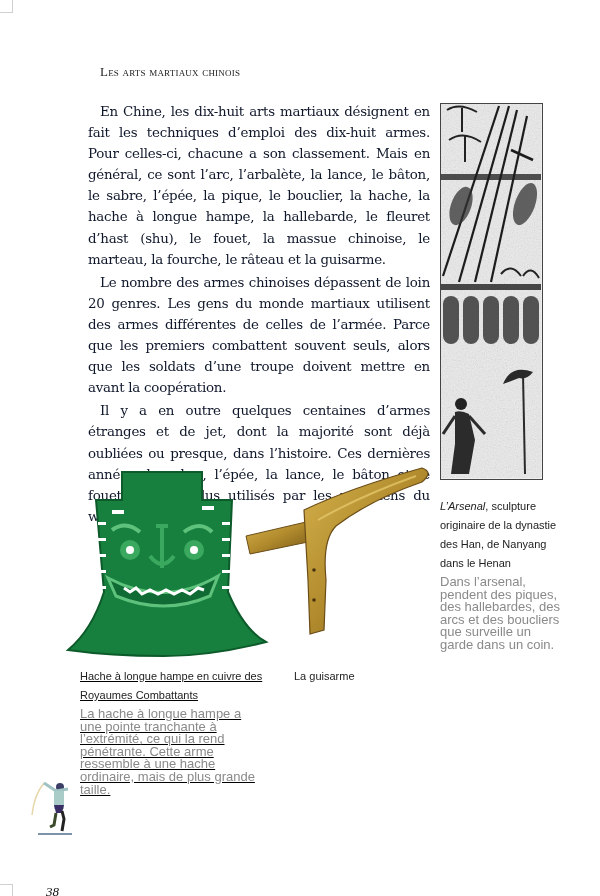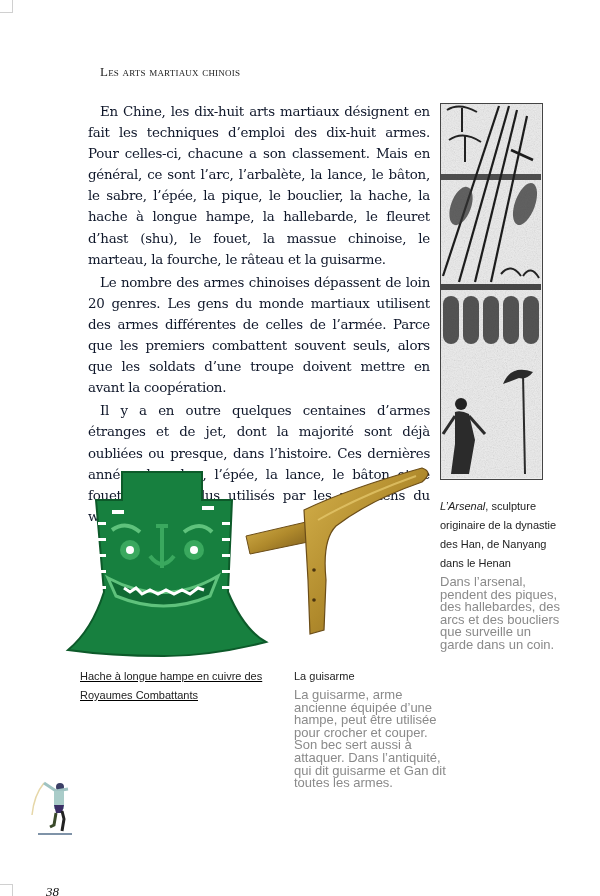--- a/index.html
+++ b/index.html
@@ -171,25 +171,25 @@
   </svg>
 </div>
 
 <div class="caption-arsenal">
   <div class="caption-title"><i>L’Arsenal</i><span>, sculpture originaire de la dynastie des Han, de Nanyang dans le Henan</span></div>
   <div class="caption-body">Dans l’arsenal, pendent des piques, des hallebardes, des arcs et des boucliers que surveille un garde dans un coin.</div>
 </div>
 
 <div class="caption-axe">
   <div class="caption-title">Hache à longue hampe en cuivre des Royaumes Combattants</div>
+  <div class="caption-body">La hache à longue hampe a une pointe tranchante à l’extrémité, ce qui la rend pénétrante. Cette arme ressemble à une hache ordinaire, mais de plus grande taille.</div>
 </div>
 
 <div class="caption-guisarme">
   <div class="caption-title">La guisarme</div>
-  <div class="caption-body">La guisarme, arme ancienne équipée d’une hampe, peut être utilisée pour crocher et couper. Son bec sert aussi à attaquer. Dans l’antiquité, qui dit guisarme et Gan dit toutes les armes.</div>
 </div>
 
 <div class="fighter-image">
   <svg width="52" height="60" viewBox="0 0 52 60">
     <path d="M4 40 Q6 20 16 8" stroke="#e6d7a8" stroke-width="1.5" fill="none"></path>
     <circle cx="32" cy="12" r="4" fill="#3b3f66"></circle>
     <path d="M16 8 L28 16 L40 14" stroke="#9fc3c2" stroke-width="3" fill="none"></path>
     <path d="M26 16 L36 16 L36 34 L26 34 Z" fill="#a9ccc9"></path>
     <path d="M26 30 L36 30 L34 38 L28 38 Z" fill="#3b2e66"></path>
     <path d="M28 38 L26 50 L22 52" stroke="#3a4a2a" stroke-width="3" fill="none"></path>

